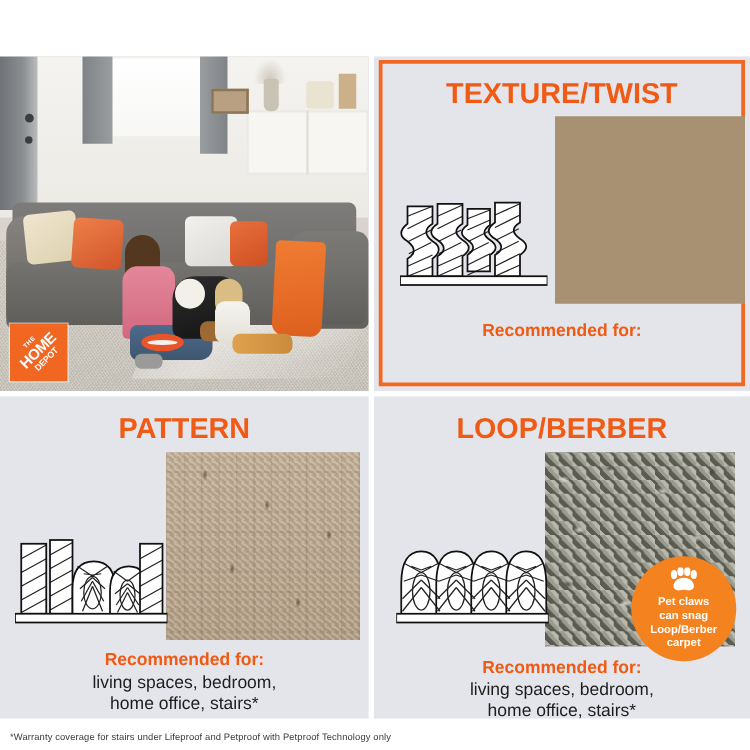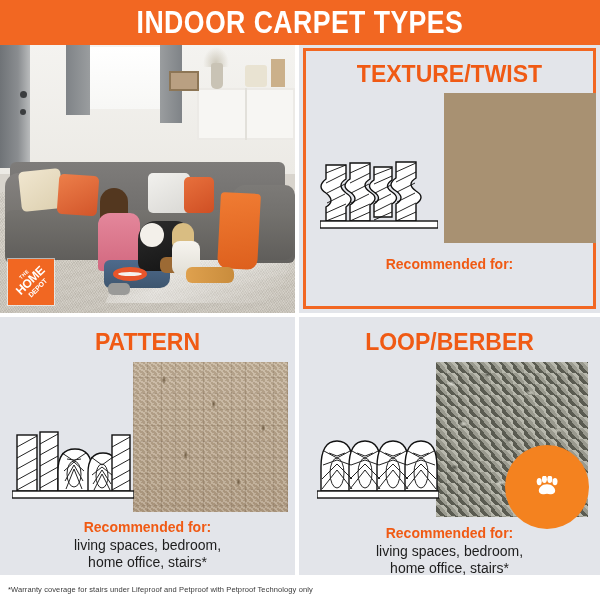--- a/index.html
+++ b/index.html
@@ -346,23 +346,20 @@
   .footer-strip {
     position: absolute; left: 0; bottom: 0; width: 600px; height: 24px;
     background: #ffffff;
   }
 </style>
 </head>
 <body>
 
 <div id="page">
 
-  <div class="header">
-    <div class="header-title">INDOOR CARPET TYPES</div>
-  </div>
 
   <div class="quad q-tl">
     <div class="photo">
       <div class="ph-wall"></div>
       <div class="ph-window"></div>
       <div class="ph-curtain-l"></div>
       <div class="ph-curtain-r"></div>
       <div class="ph-door"></div>
       <div class="ph-doorknob"></div>
       <div class="ph-doorknob2"></div>
@@ -510,20 +507,24 @@
       </div>
 
       <div class="pet-badge">
         <svg class="pet-paw" viewBox="0 0 26 20" aria-hidden="true">
           <ellipse cx="5.2" cy="5.6" rx="2.5" ry="3.6" fill="#ffffff"></ellipse>
           <ellipse cx="10.4" cy="3.2" rx="2.5" ry="3.7" fill="#ffffff"></ellipse>
           <ellipse cx="15.8" cy="3.2" rx="2.5" ry="3.7" fill="#ffffff"></ellipse>
           <ellipse cx="21" cy="5.6" rx="2.5" ry="3.6" fill="#ffffff"></ellipse>
           <path d="M13,8.2 c5.2,0 8.2,3.6 8.2,6.6 c0,2.6 -2.6,3.9 -5.2,3.4 c-1.2,-0.3 -2,-0.5 -3,-0.5 c-1,0 -1.8,0.2 -3,0.5 c-2.6,0.5 -5.2,-0.8 -5.2,-3.4 c0,-3 3,-6.6 8.2,-6.6 z" fill="#ffffff"></path>
         </svg>
+        <div class="pet-text">Pet claws
+can snag
+Loop/Berber
+carpet</div>
       </div>
 
       <div class="rec-block">
         <div class="rec-head">Recommended for:</div>
         <div class="rec-text">living spaces, bedroom,
 home office, stairs*</div>
       </div>
     </div>
   </div>
 

